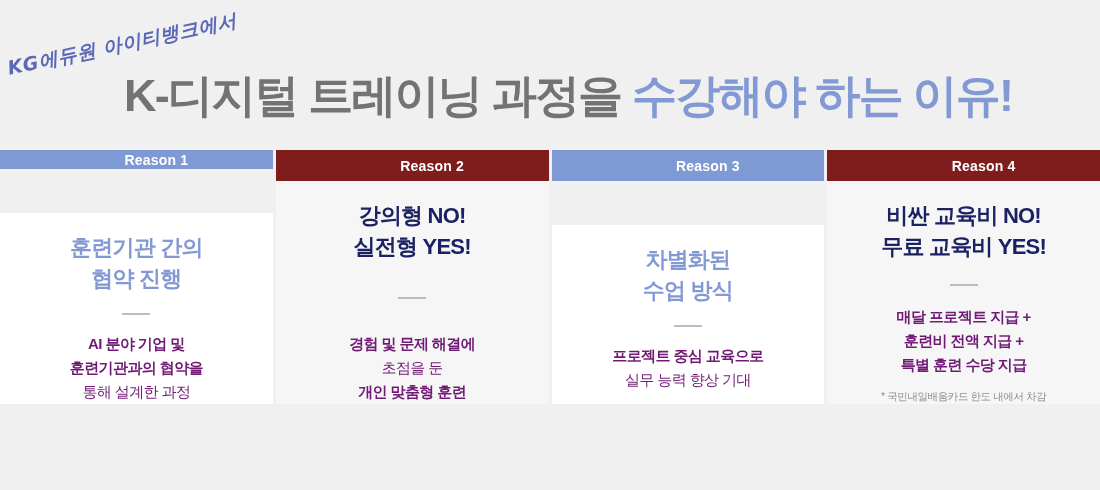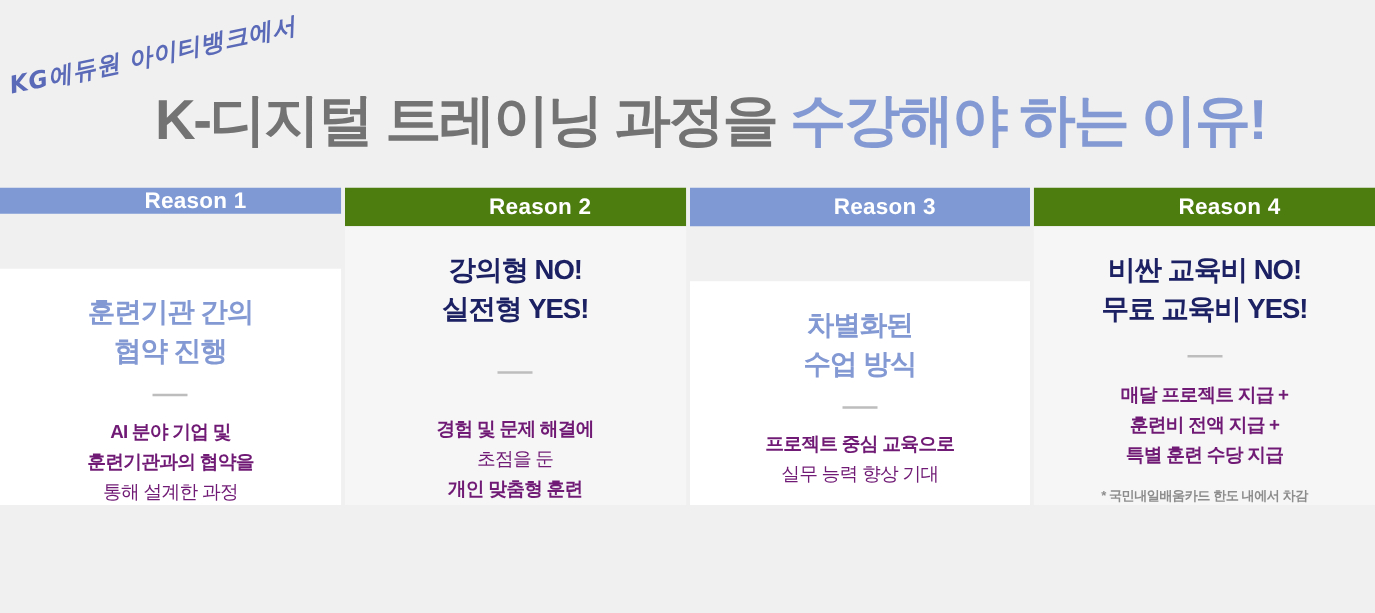--- a/index.html
+++ b/index.html
@@ -66,27 +66,27 @@
     flex-direction: column;
     overflow: hidden;
   }
 
   .card-header {
     height: 31px;
     display: flex;
     align-items: center;
     justify-content: center;
     color: #ffffff;
-    font-size: 18px;
+    font-size: 14px;
     font-weight: bold;
     letter-spacing: 0.2px;
     padding-left: 40px;
   }
   .hdr-light { background: #7e99d4; }
-  .hdr-dark  { background: #4d7c0f; }
+  .hdr-dark  { background: #7f1d1d; }
 
   .card-body {
     flex: 1;
     padding-top: 19px;
     display: flex;
     flex-direction: column;
     align-items: center;
     text-align: center;
   }
   .body-white { background: #ffffff; margin-top: 44px; }
@@ -118,21 +118,21 @@
     font-weight: bold;
   }
   .desc-line { display: block; }
   .desc-line.reg { font-weight: normal; }
 
   .card-note {
     margin-top: 10px;
     font-size: 10.5px;
     color: #8d8d8d;
     letter-spacing: -0.4px;
-    font-weight: bold;
+    font-weight: normal;
   }
 </style>
 </head>
 <body>
 
 <div id="headline-area">
   <div id="script-tag">KG에듀원 아이티뱅크에서</div>
   <div id="main-title">
     <span class="t-dark">K-디지털 트레이닝 과정을</span>
     <span class="t-light">수강해야 하는 이유!</span>

